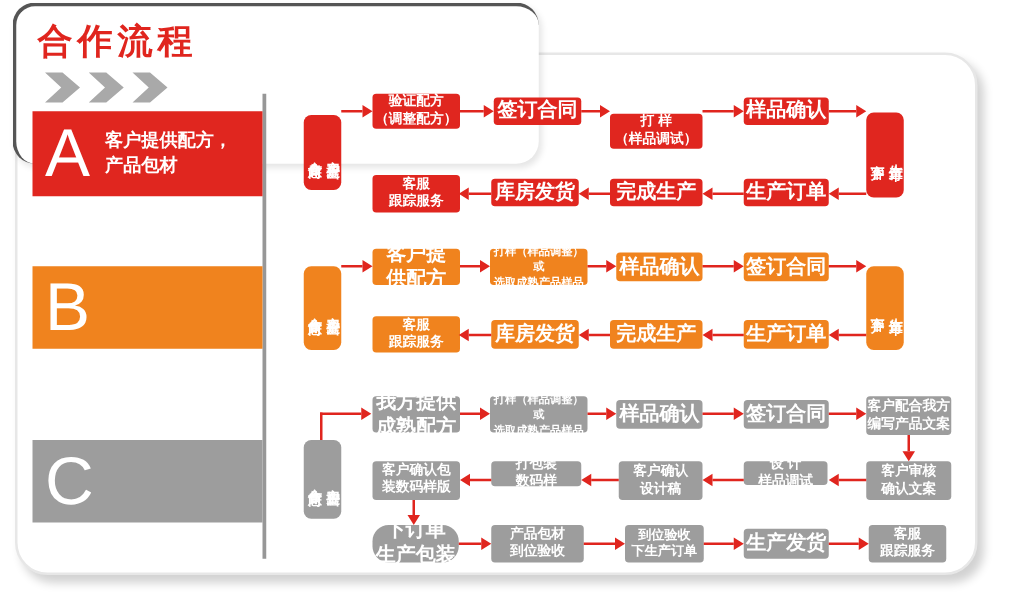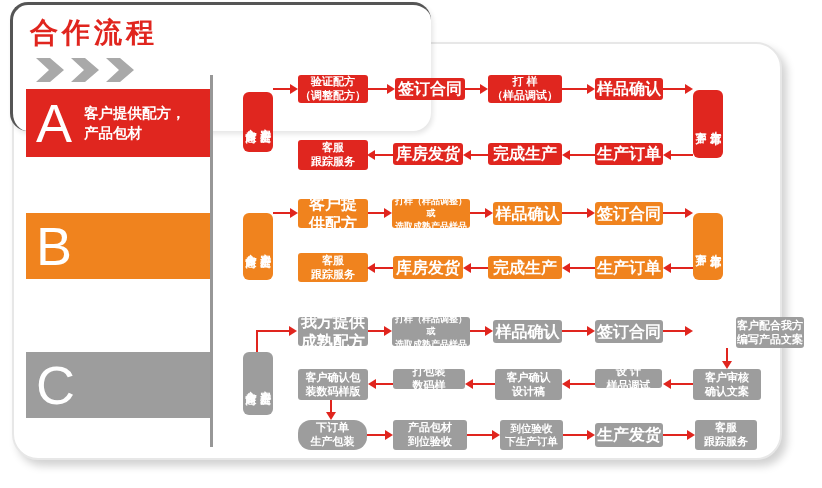--- a/index.html
+++ b/index.html
@@ -90,21 +90,21 @@
 
 <div class="vbox bg-red" style="left:243px;top:92px;width:30px;height:60px;">
   <span class="vcol">合作意向</span>
   <span class="vcol">客户提出</span>
 </div>
 <div class="fbox bg-red" style="left:298px;top:75px;width:70px;height:28px;font-size:11px;">
   <span>验证配方</span>
   <span>（调整配方）</span>
 </div>
 <div class="fbox bg-red" style="left:395px;top:78px;width:70px;height:22px;">签订合同</div>
-<div class="fbox bg-red" style="left:488px;top:75px;width:74px;height:28px;font-size:11px;">
+<div class="fbox bg-red" style="left:488px;top:91px;width:74px;height:28px;font-size:11px;">
   <span>打 样</span>
   <span>（样品调试）</span>
 </div>
 <div class="fbox bg-red" style="left:595px;top:78px;width:68px;height:22px;">样品确认</div>
 <div class="vbox bg-red" style="left:693px;top:90px;width:30px;height:68px;">
   <span class="vcol">客户下</span>
   <span class="vcol">生产订单</span>
 </div>
 <div class="fbox bg-red" style="left:595px;top:143px;width:68px;height:22px;">生产订单</div>
 <div class="fbox bg-red" style="left:488px;top:143px;width:74px;height:22px;">完成生产</div>
@@ -175,45 +175,45 @@
 <div class="fbox bg-gry" style="left:298px;top:317px;width:70px;height:29px;">
   <span>我方提供</span>
   <span>成熟配方</span>
 </div>
 <div class="fbox bg-gry small" style="left:392px;top:317px;width:78px;height:29px;">
   <span>打样（样品调整）或</span>
   <span>选取成熟产品样品</span>
 </div>
 <div class="fbox bg-gry" style="left:493px;top:320px;width:69px;height:23px;">样品确认</div>
 <div class="fbox bg-gry" style="left:595px;top:320px;width:68px;height:23px;">签订合同</div>
-<div class="fbox bg-gry" style="left:693px;top:317px;width:68px;height:31px;font-size:11px;margin-left:43px;">
+<div class="fbox bg-gry" style="left:693px;top:317px;width:68px;height:31px;font-size:11px;">
   <span>客户配合我方</span>
   <span>编写产品文案</span>
 </div>
 <div class="fbox bg-gry" style="left:693px;top:369px;width:68px;height:31px;font-size:11px;">
   <span>客户审核</span>
   <span>确认文案</span>
 </div>
 <div class="fbox bg-gry" style="left:595px;top:369px;width:67px;height:19px;font-size:11px;">
   <span>设 计</span>
   <span>样品调试</span>
 </div>
 <div class="fbox bg-gry" style="left:495px;top:369px;width:67px;height:31px;font-size:11px;">
   <span>客户确认</span>
   <span>设计稿</span>
 </div>
 <div class="fbox bg-gry" style="left:393px;top:369px;width:72px;height:20px;font-size:11px;">
   <span>打包装</span>
   <span>数码样</span>
 </div>
-<div class="fbox bg-gry" style="left:298px;top:369px;width:70px;height:31px;font-size:11px;">
+<div class="fbox bg-gry" style="left:298px;top:369px;width:70px;height:31px;font-size:11px;font-family:Liberation Mono, monospace;">
   <span>客户确认包</span>
   <span>装数码样版</span>
 </div>
-<div class="fbox bg-gry" style="left:298px;top:420px;width:69px;height:30px;font-size:11px;border-radius:13px;">
+<div class="fbox bg-gry" style="left:298px;top:420px;width:69px;height:30px;font-size:16px;border-radius:13px;">
   <span>下订单</span>
   <span>生产包装</span>
 </div>
 <div class="fbox bg-gry" style="left:393px;top:420px;width:74px;height:30px;font-size:11px;">
   <span>产品包材</span>
   <span>到位验收</span>
 </div>
 <div class="fbox bg-gry" style="left:500px;top:420px;width:63px;height:30px;font-size:10.5px;">
   <span>到位验收</span>
   <span>下生产订单</span>

